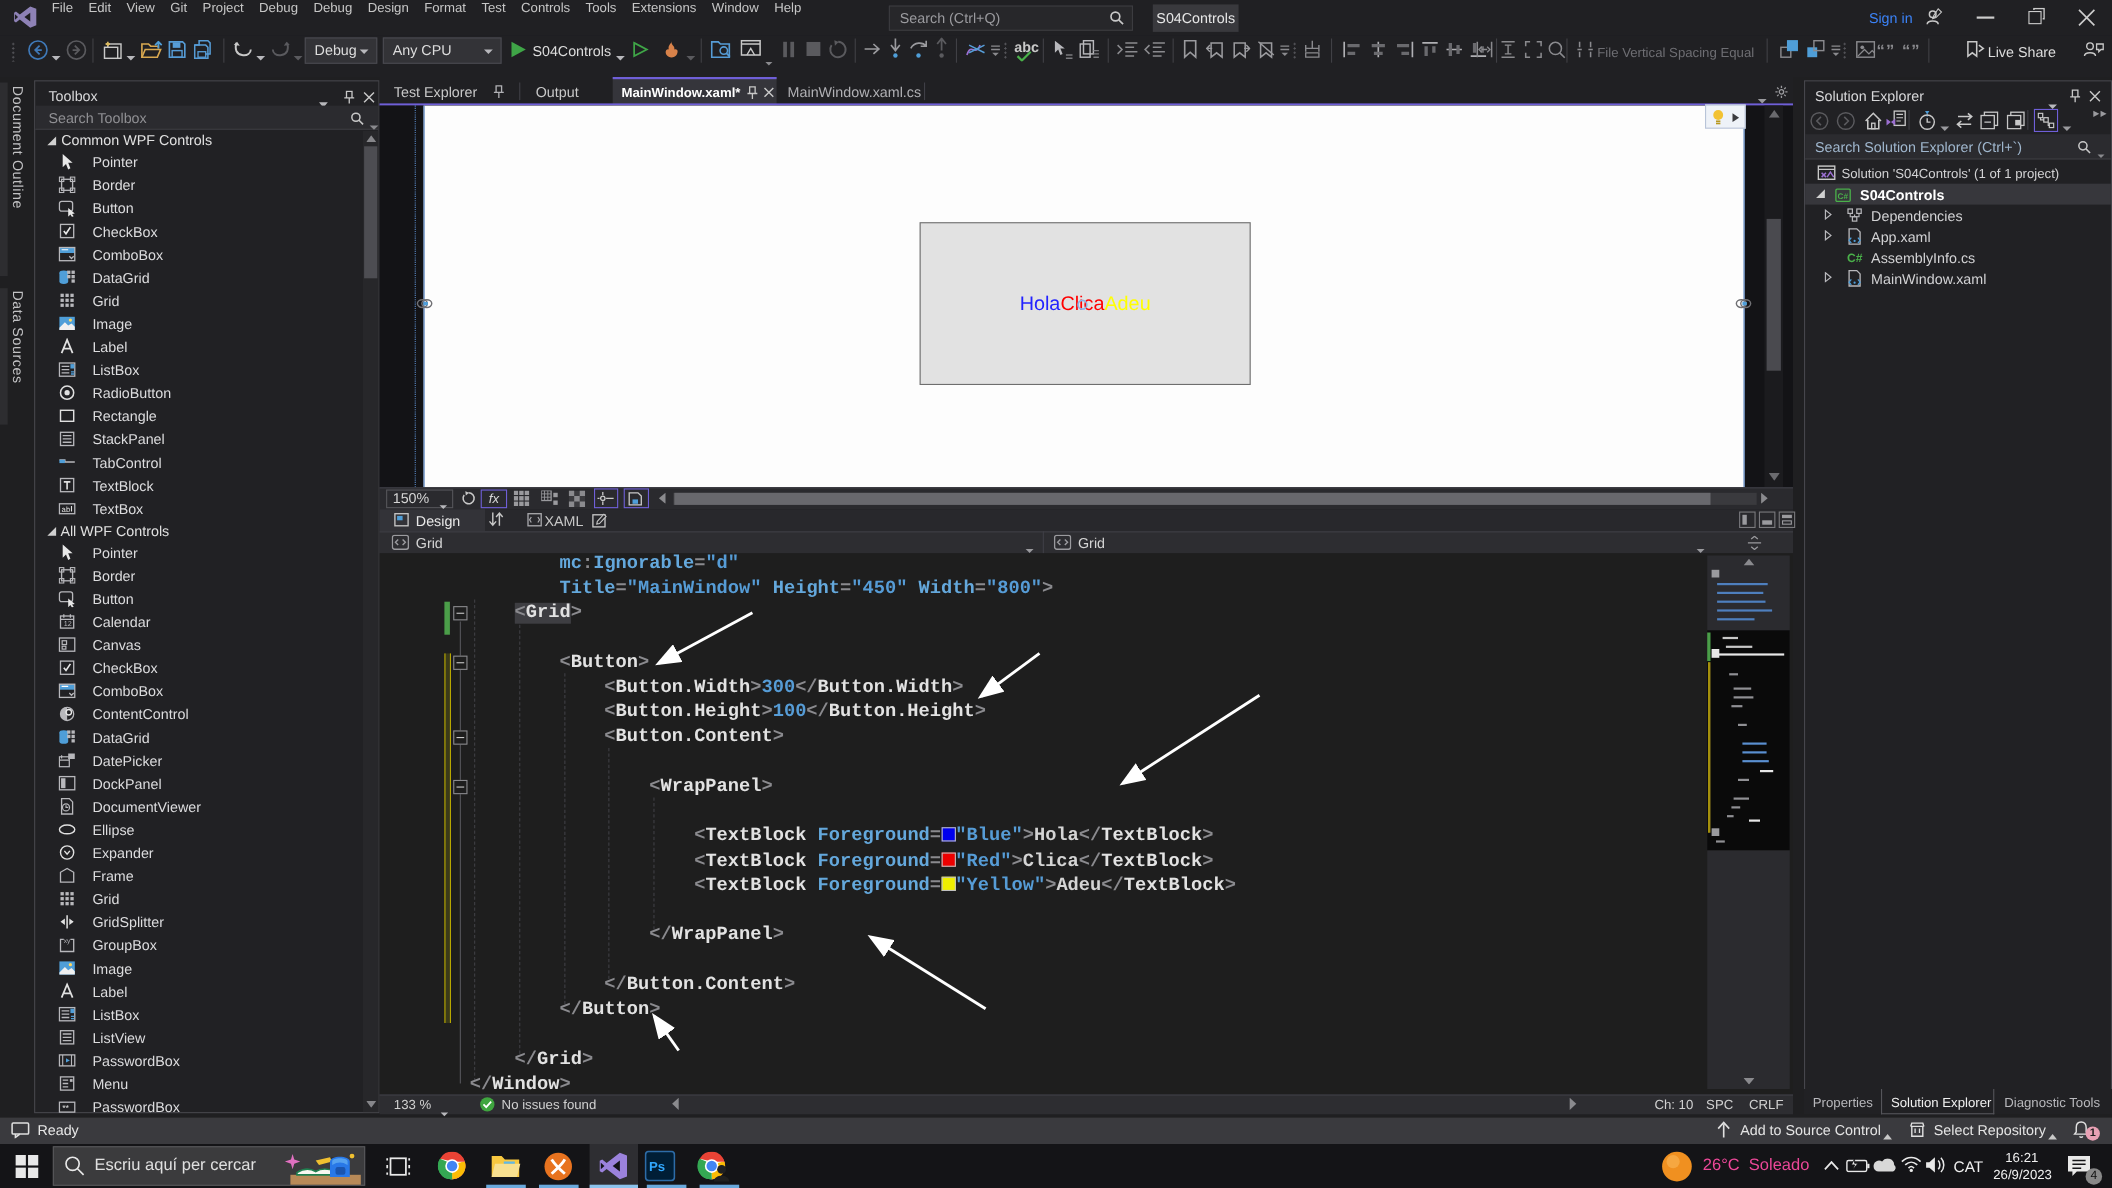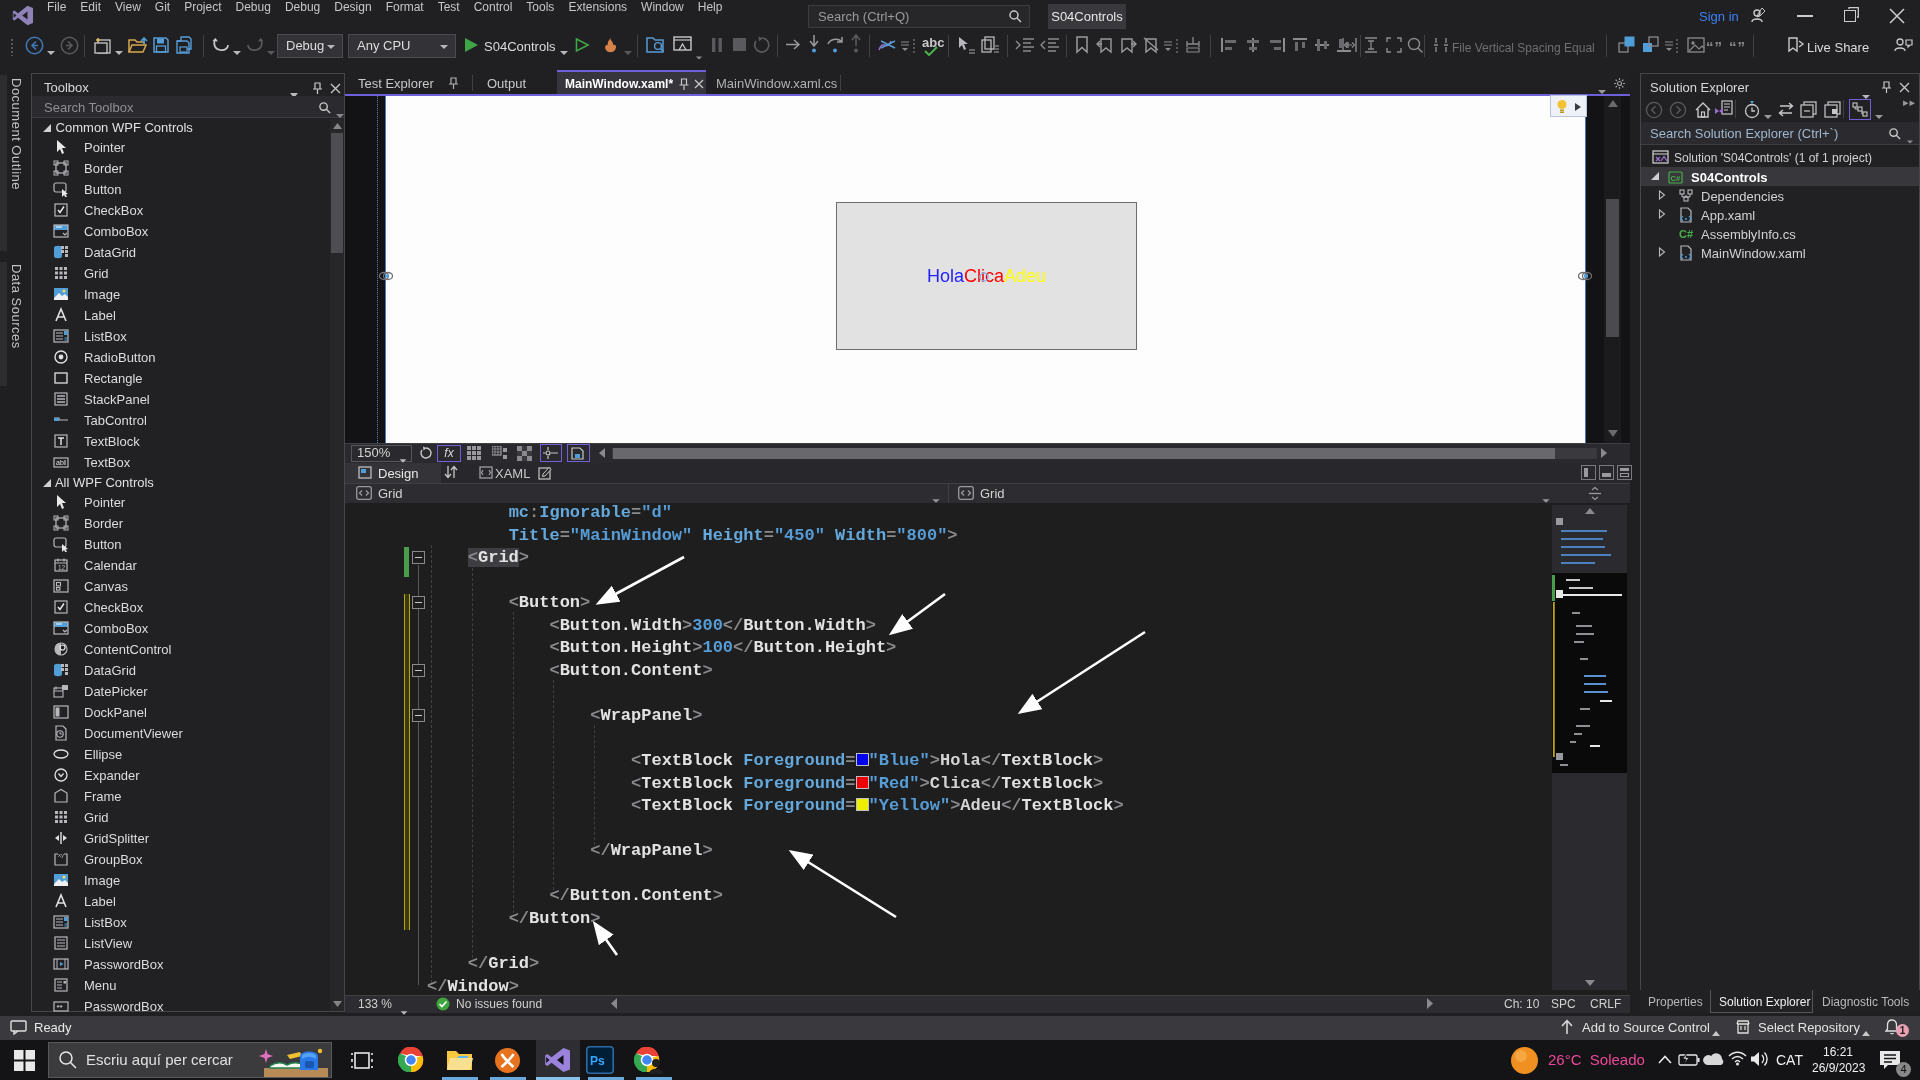--- a/index.html
+++ b/index.html
@@ -26,21 +26,21 @@
 <span style="padding:0 7px">File</span>
     <span style="padding:0 7px">Edit</span>
     <span style="padding:0 7px">View</span>
     <span style="padding:0 7px">Git</span>
     <span style="padding:0 7px">Project</span>
     <span style="padding:0 7px">Debug</span>
     <span style="padding:0 7px">Debug</span>
     <span style="padding:0 7px">Design</span>
     <span style="padding:0 7px">Format</span>
     <span style="padding:0 7px">Test</span>
-    <span style="padding:0 7px">Control</span>
+    <span style="padding:0 7px">Controls</span>
     <span style="padding:0 7px">Tools</span>
     <span style="padding:0 7px">Extensions</span>
     <span style="padding:0 7px">Window</span>
     <span style="padding:0 7px">Help</span>
 </div>
 <div class="A" style="left:808px;top:5px;width:222px;height:23px;background:#27272a;border:1px solid #3c3c40;color:#9a9a9e;line-height:21px;padding-left:9px;font-size:13px">Search (Ctrl+Q)
 <svg class="A" style="right:7px;top:3px" width="14" height="14" viewBox="0 0 14 14">
       <circle cx="6" cy="6" r="4" fill="none" stroke="#c8c8c8" stroke-width="1.5"></circle>
       <path d="M9 9 L13 13" stroke="#c8c8c8" stroke-width="1.5"></path>
     </svg></div>

